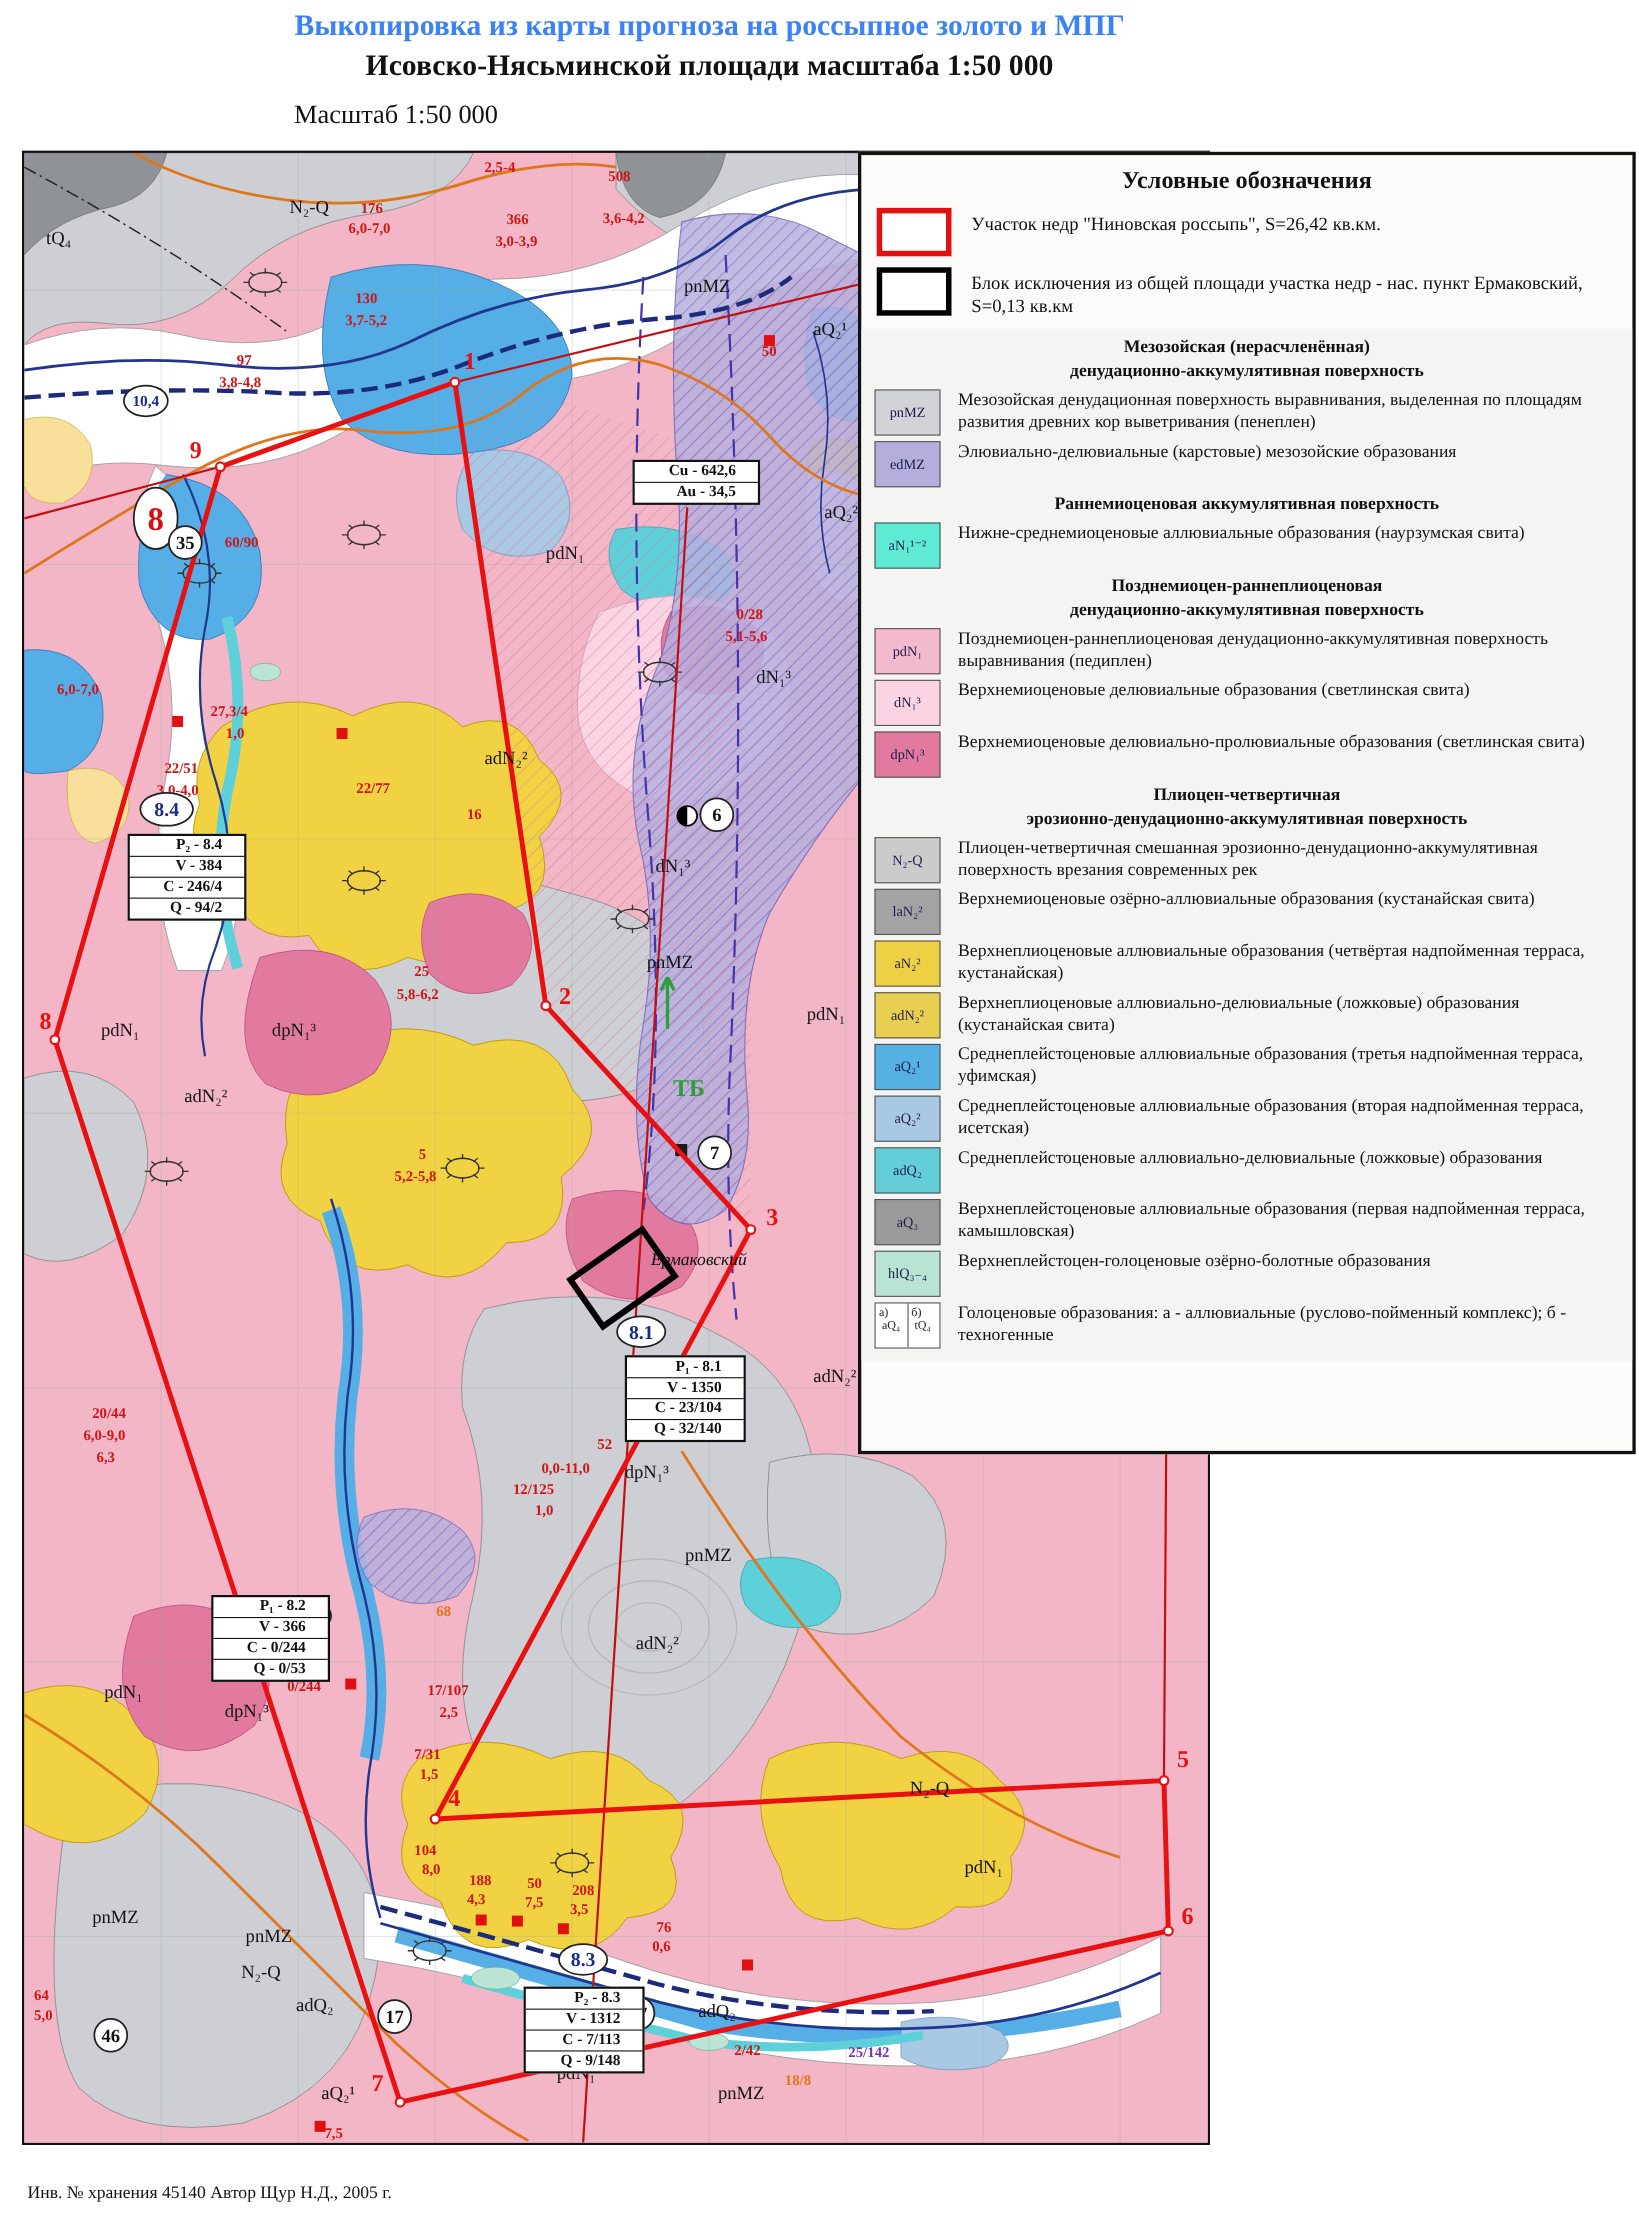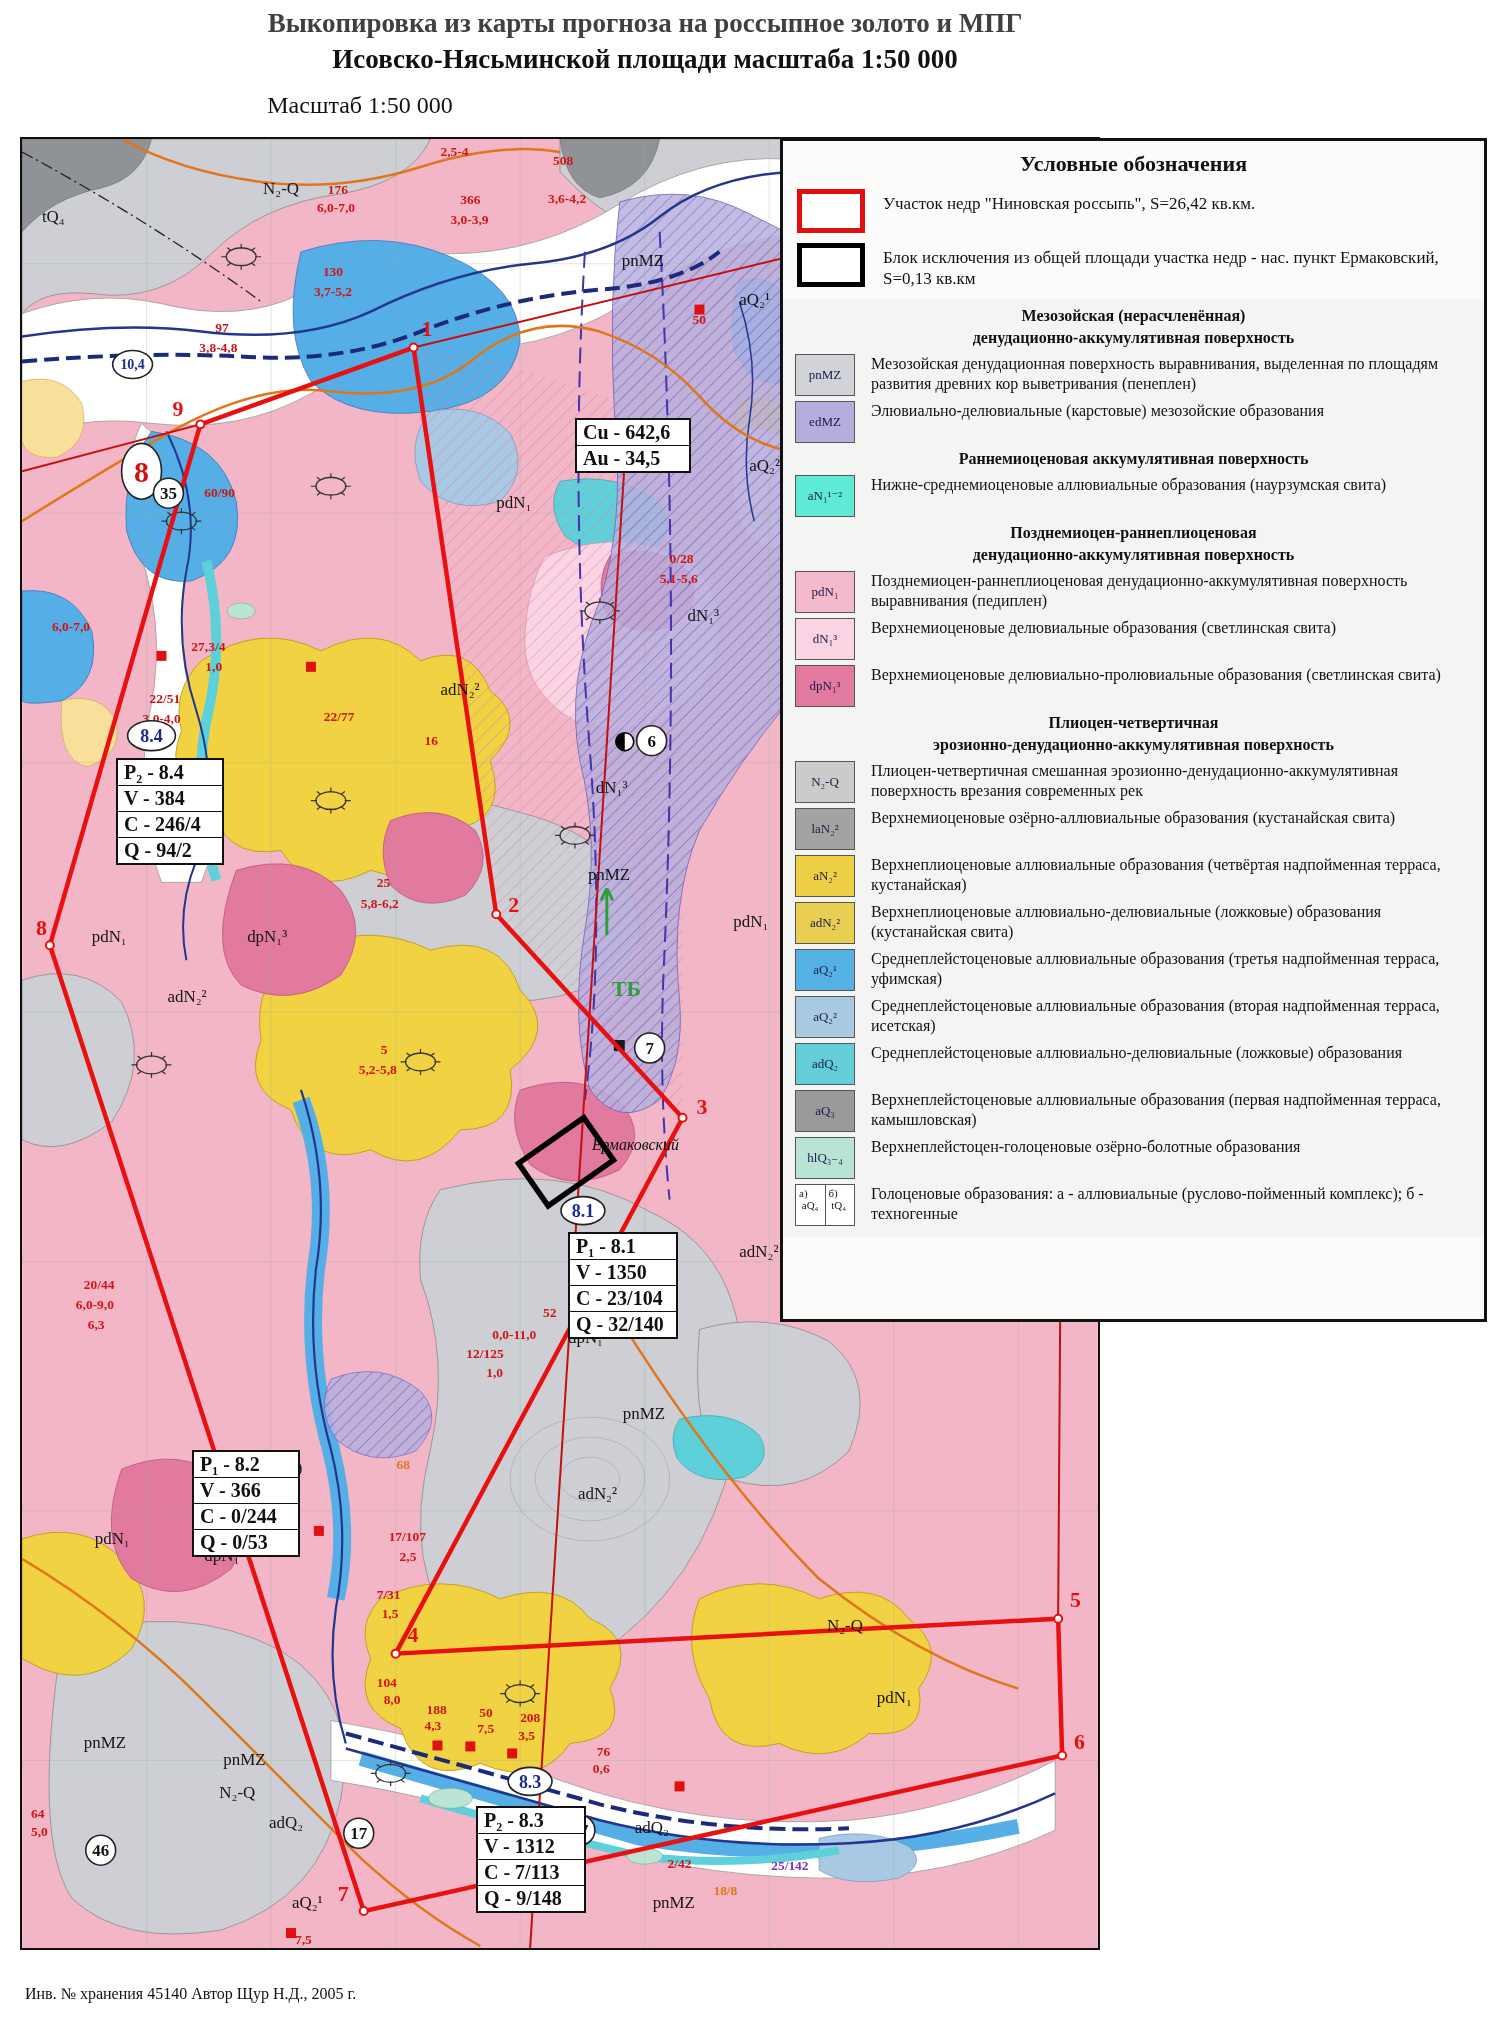--- a/index.html
+++ b/index.html
@@ -1,19 +1,19 @@
 <!DOCTYPE html>
 <html><head>
 <meta charset="utf-8">
 <style>
   html,body{margin:0;padding:0;background:#fff;}
   .page{position:relative;width:1490px;height:2030px;background:#fff;
         font-family:"Liberation Serif","DejaVu Serif",serif;overflow:hidden;}
   .title1{position:absolute;left:0;top:8px;width:1290px;text-align:center;
-          font-size:27px;font-weight:bold;color:#404040;}
+          font-size:27px;font-weight:bold;color:#3b82f6;}
   .title2{position:absolute;left:0;top:44px;width:1290px;text-align:center;
           font-size:27px;font-weight:bold;color:#111;}
   .scale-label{position:absolute;left:160px;top:92px;width:400px;text-align:center;
           font-size:24px;color:#111;}
   .map-frame{position:absolute;left:20px;top:137px;width:1080px;height:1813px;
           border:2px solid #111;box-sizing:border-box;background:#f2b6c6;}
   .map-frame svg{position:absolute;left:0;top:0;width:100%;height:100%;}
   .legend{position:absolute;left:780px;top:138px;width:707px;height:1184px;
           background:#fbfbfa;border:3px solid #111;box-sizing:border-box;overflow:hidden;}
   .lg-title{font-size:22px;font-weight:bold;text-align:center;margin:10px 0 12px 0;color:#111;}
@@ -28,22 +28,22 @@
   .lg-row{display:flex;align-items:flex-start;margin:5px 12px 5px 12px;}
   .lg-sw{width:58px;height:40px;border:1px solid #555;flex:0 0 auto;margin-right:16px;
          display:flex;align-items:center;justify-content:center;font-size:13px;color:#1b1b4a;}
   .lg-sw-split{width:58px;height:40px;border:1px solid #555;flex:0 0 auto;margin-right:16px;
          display:flex;background:#fff;}
   .lg-sw-split .cell{flex:1;border-right:1px solid #555;font-size:11px;line-height:12px;
          padding:2px 0 0 3px;color:#222;}
   .lg-sw-split .cell:last-child{border-right:none;}
   .lg-txt{font-size:16px;line-height:20px;color:#111;}
   .info-box{position:absolute;background:#fff;border:2px solid #111;z-index:30;}
-  .info-box .row{font-size:20px;font-weight:bold;text-align:left;color:#111;
-                 padding:1px 6px;border-bottom:1px solid #111;white-space:nowrap;}
+  .info-box .row{font-size:14px;font-weight:bold;text-align:right;color:#111;
+                 padding:1px 20px;border-bottom:1px solid #111;white-space:nowrap;}
   .info-box .row:last-child{border-bottom:none;}
   .footer{position:absolute;left:25px;top:1985px;font-size:16px;color:#111;}
   text{font-family:"Liberation Serif","DejaVu Serif",serif;}
   .settlement{font-size:16px;fill:#111;font-style:italic;}
 </style>
 </head>
 <body>
 
 <div class="page">
 

